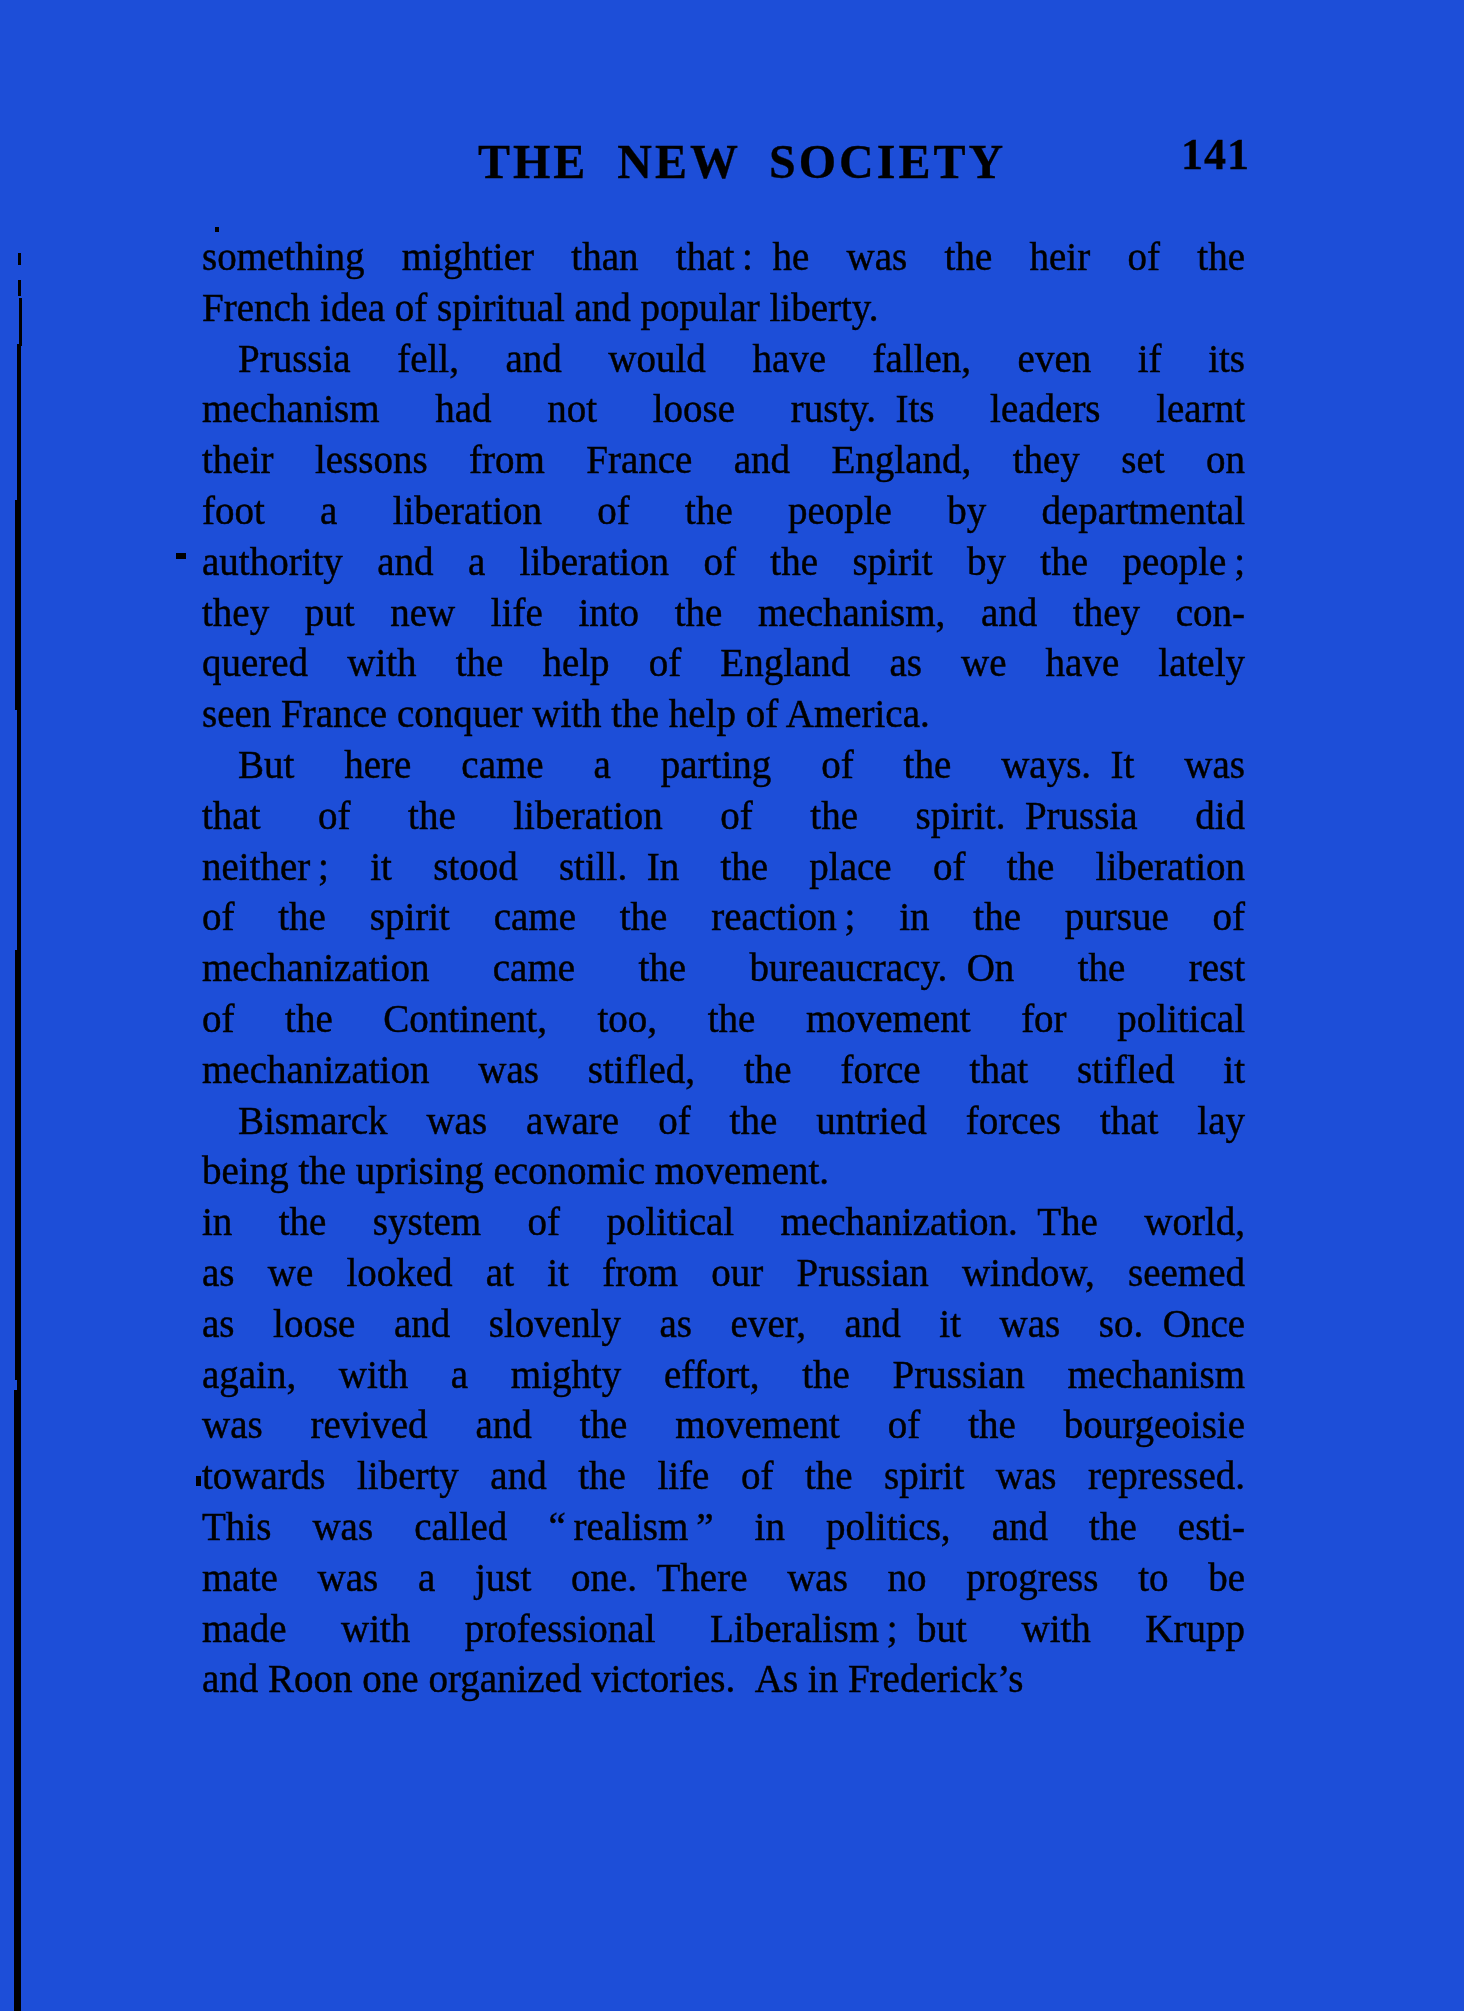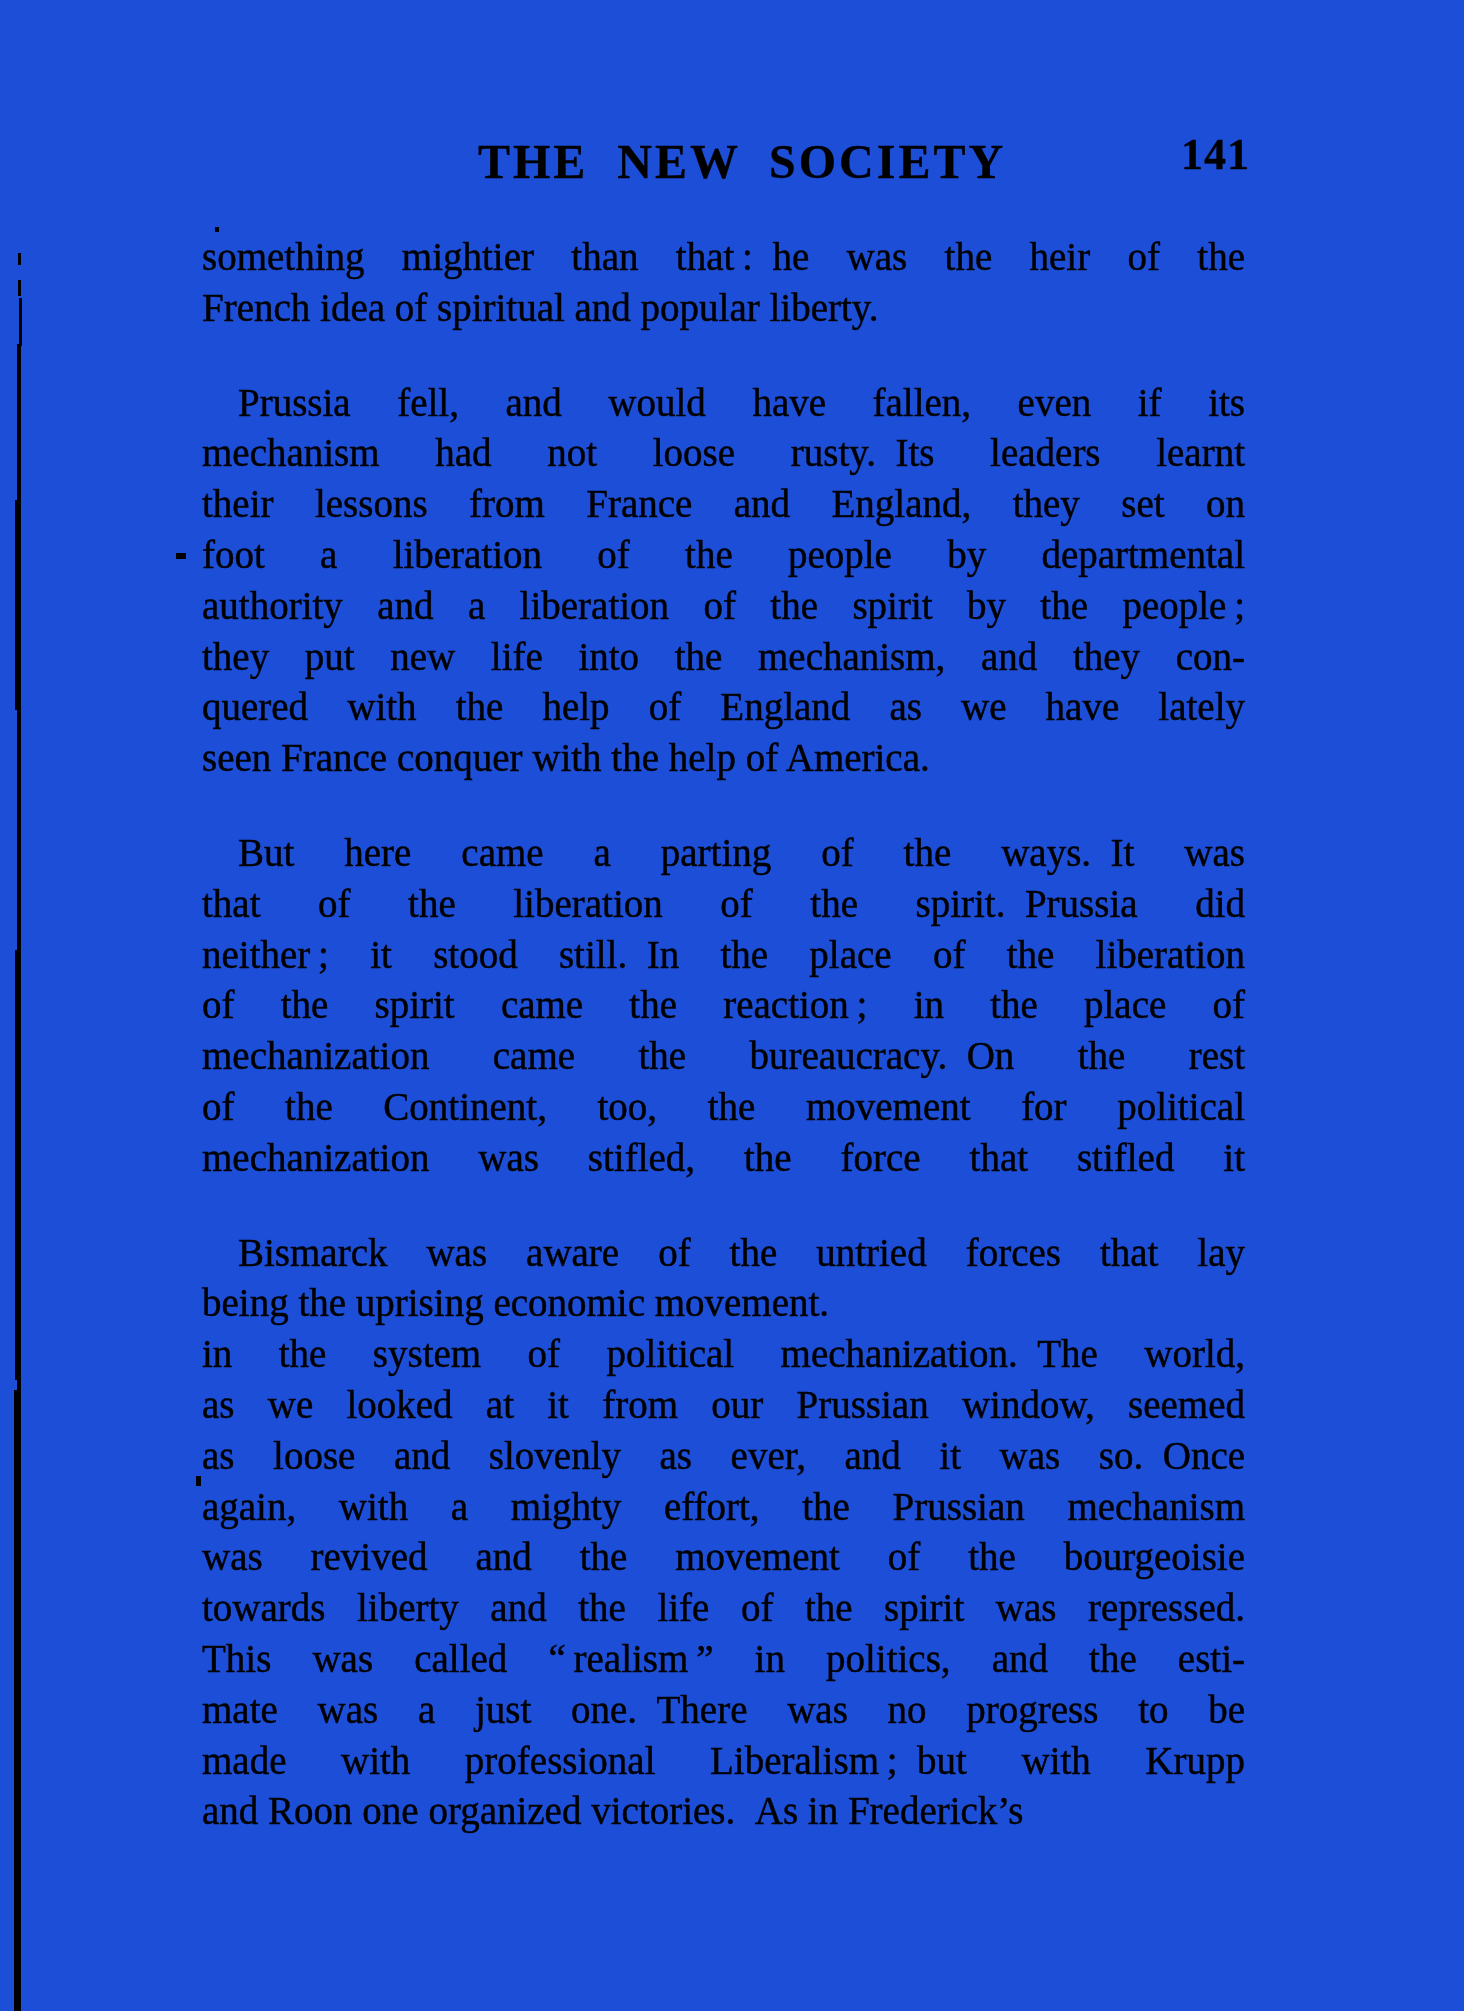--- a/index.html
+++ b/index.html
@@ -46,21 +46,21 @@
     font-size: 39px;
     line-height: 50.8px;
     -webkit-text-stroke: 0.45px currentColor;
   }
   .line {
     text-align: justify;
     text-align-last: justify;
     white-space: normal;
   }
   .line.last { text-align-last: left; }
-  .line.indent { text-indent: 36px; margin-top: 44px; }
+  .line.indent { text-indent: 36px; }
   
   .artifact { position: absolute; background: #000; }
   .a-dash1 { left: 18px;  top: 253px;  width: 3px; height: 12px; }
   .a-dash2 { left: 18px;  top: 280px;  width: 3px; height: 16px; }
   .a-thin  { left: 19px;  top: 298px;  width: 3px; height: 48px; }
   .a-main  { left: 17px;  top: 344px;  width: 4px; height: 1667px; }
   .a-thick1{ left: 15px;  top: 500px;  width: 6px; height: 210px; }
   .a-thick2{ left: 15px;  top: 950px;  width: 6px; height: 430px; }
   .a-thick3{ left: 14px;  top: 1390px; width: 7px; height: 621px; }
   .a-speck-authority { left: 176px; top: 553px;  width: 10px; height: 6px; }
@@ -83,21 +83,21 @@
       <div class="line">mechanism had not loose rusty. Its leaders learnt</div>
       <div class="line">their lessons from France and England, they set on</div>
       <div class="line">foot a liberation of the people by departmental</div>
       <div class="line">authority and a liberation of the spirit by the people ;</div>
       <div class="line">they put new life into the mechanism, and they con-</div>
       <div class="line">quered with the help of England as we have lately</div>
       <div class="line last">seen France conquer with the help of America.</div>
       <div class="line indent">But here came a parting of the ways. It was</div>
       <div class="line">that of the liberation of the spirit. Prussia did</div>
       <div class="line">neither ; it stood still. In the place of the liberation</div>
-      <div class="line">of the spirit came the reaction ; in the place of</div>
+      <div class="line">of the spirit came the reaction ; in the pursue of</div>
       <div class="line">mechanization came the bureaucracy. On the rest</div>
       <div class="line">of the Continent, too, the movement for political</div>
       <div class="line">mechanization was stifled, the force that stifled it</div>
       <div class="line indent">Bismarck was aware of the untried forces that lay</div>
       <div class="line last">being the uprising economic movement.</div>
       <div class="line">in the system of political mechanization. The world,</div>
       <div class="line">as we looked at it from our Prussian window, seemed</div>
       <div class="line">as loose and slovenly as ever, and it was so. Once</div>
       <div class="line">again, with a mighty effort, the Prussian mechanism</div>
       <div class="line">was revived and the movement of the bourgeoisie</div>

